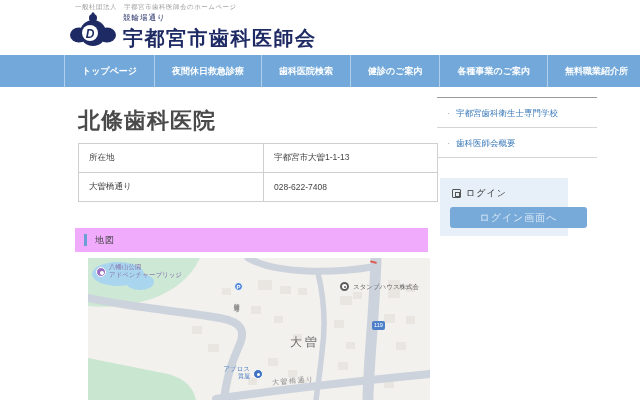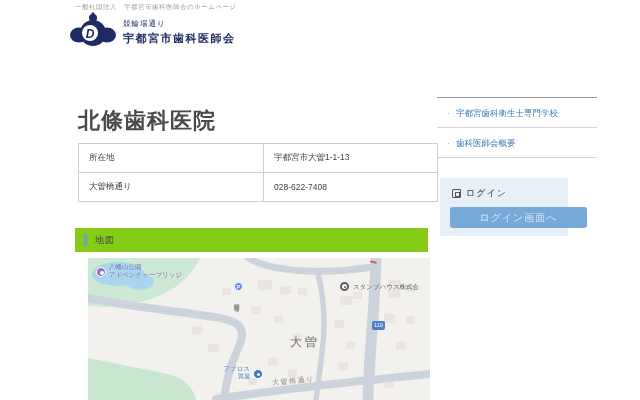--- a/index.html
+++ b/index.html
@@ -5,35 +5,35 @@
   * { margin:0; padding:0; box-sizing:border-box; }
   html,body { width:640px; height:400px; overflow:hidden; background:#fff;
     font-family:"Liberation Sans","DejaVu Sans",sans-serif; }
   .page { position:relative; width:640px; height:400px; background:#fff; }
 
   
   .tagline { position:absolute; left:75px; top:3px; font-size:6.5px; color:#9a9a9a; letter-spacing:.5px; }
   .brand { position:absolute; left:70px; top:12px; display:flex; align-items:center; }
   .brand-text { margin-left:7px; }
   .org-type { font-size:7.5px; color:#1e2a63; margin-bottom:2px; letter-spacing:1px; }
-  .org-name { font-size:11px; font-weight:bold; color:#1e2a63; letter-spacing:1.5px; }
+  .org-name { font-size:20px; font-weight:bold; color:#1e2a63; letter-spacing:1.5px; }
 
   
   .nav { position:absolute; left:0; top:55px; width:640px; height:32px; background:#73a9da; display:flex; padding-left:64px; }
   .nav a { display:block; line-height:32px; padding:0 17px; font-size:9px; font-weight:bold; color:#fff;
     text-decoration:none; border-left:1px solid rgba(255,255,255,.45); white-space:nowrap; }
   .nav a:last-child { border-right:1px solid rgba(255,255,255,.45); }
 
   
   .clinic-title { position:absolute; left:78px; top:106px; font-size:22px; color:#4a4a4a; letter-spacing:1px; }
   .info-table { position:absolute; left:78px; top:143px; width:360px; border-collapse:collapse; }
   .info-table td { border:1px solid #cfcfcf; height:29px; font-size:8.5px; color:#444; padding-left:10px; background:#fff; }
   .info-table td.lbl { width:185px; }
 
-  .section-bar { position:absolute; left:75px; top:228px; width:353px; height:24px; background:#84cc16;
+  .section-bar { position:absolute; left:75px; top:228px; width:353px; height:24px; background:#f0abfc;
     display:flex; align-items:center; }
   .section-accent { width:3px; height:12px; background:#6aa0d4; margin-left:9px; }
   .section-title { font-size:9px; color:#444; margin-left:8px; letter-spacing:1px; }
 
   
   .map { position:absolute; left:88px; top:258px; width:342px; height:142px; background:#f3f1ed; overflow:hidden; }
   .map svg { position:absolute; left:0; top:0; }
   .m-label { position:absolute; white-space:nowrap; }
   .park-poi-icon { position:absolute; left:8px; top:9px; width:10px; height:10px; border-radius:50%;
     background:#9a6fc0; border:1px solid #fff; }
@@ -85,20 +85,28 @@
       <circle cx="23" cy="1.8" r="1.5" fill="#1e2a63"></circle>
       <circle cx="20" cy="21" r="8" fill="#fff"></circle>
       <text x="20" y="25.5" text-anchor="middle" font-size="12" font-style="italic" font-weight="bold" fill="#1e2a63">D</text>
     </svg>
     <div class="brand-text">
       <div class="org-type">競輪場通り</div>
       <div class="org-name">宇都宮市歯科医師会</div>
     </div>
   </div>
 
+  <nav class="nav">
+    <a href="#">トップページ</a>
+    <a href="#">夜間休日救急診療</a>
+    <a href="#">歯科医院検索</a>
+    <a href="#">健診のご案内</a>
+    <a href="#">各種事業のご案内</a>
+    <a href="#">無料職業紹介所</a>
+  </nav>
 
   <h1 class="clinic-title">北條歯科医院</h1>
 
   <table class="info-table">
     <tbody>
         <tr>
       <td class="lbl">所在地</td>
       <td>宇都宮市大曽1-1-13</td>
     </tr>
     <tr>

